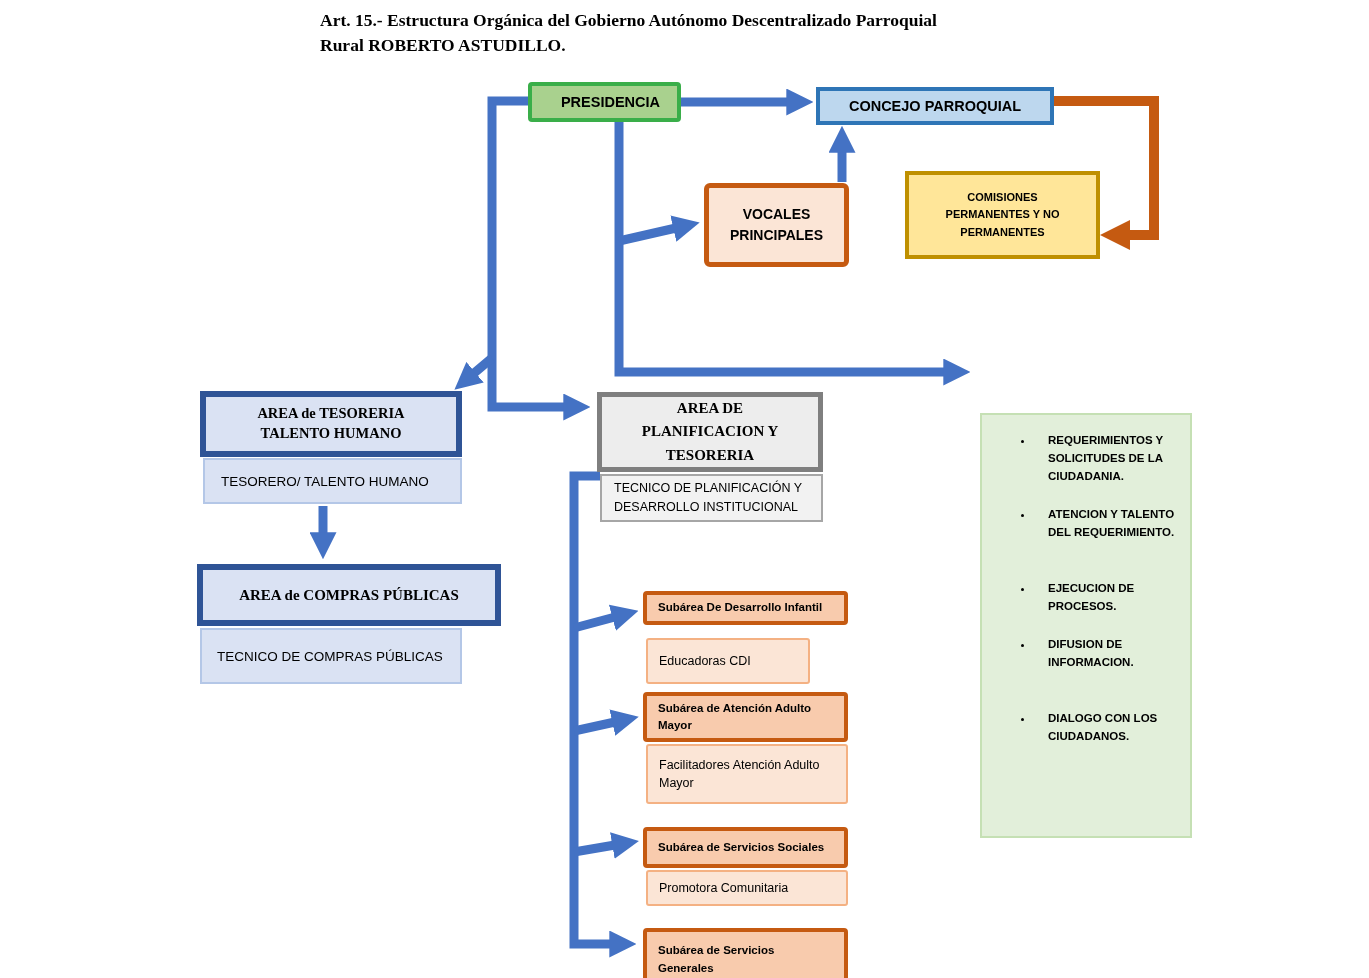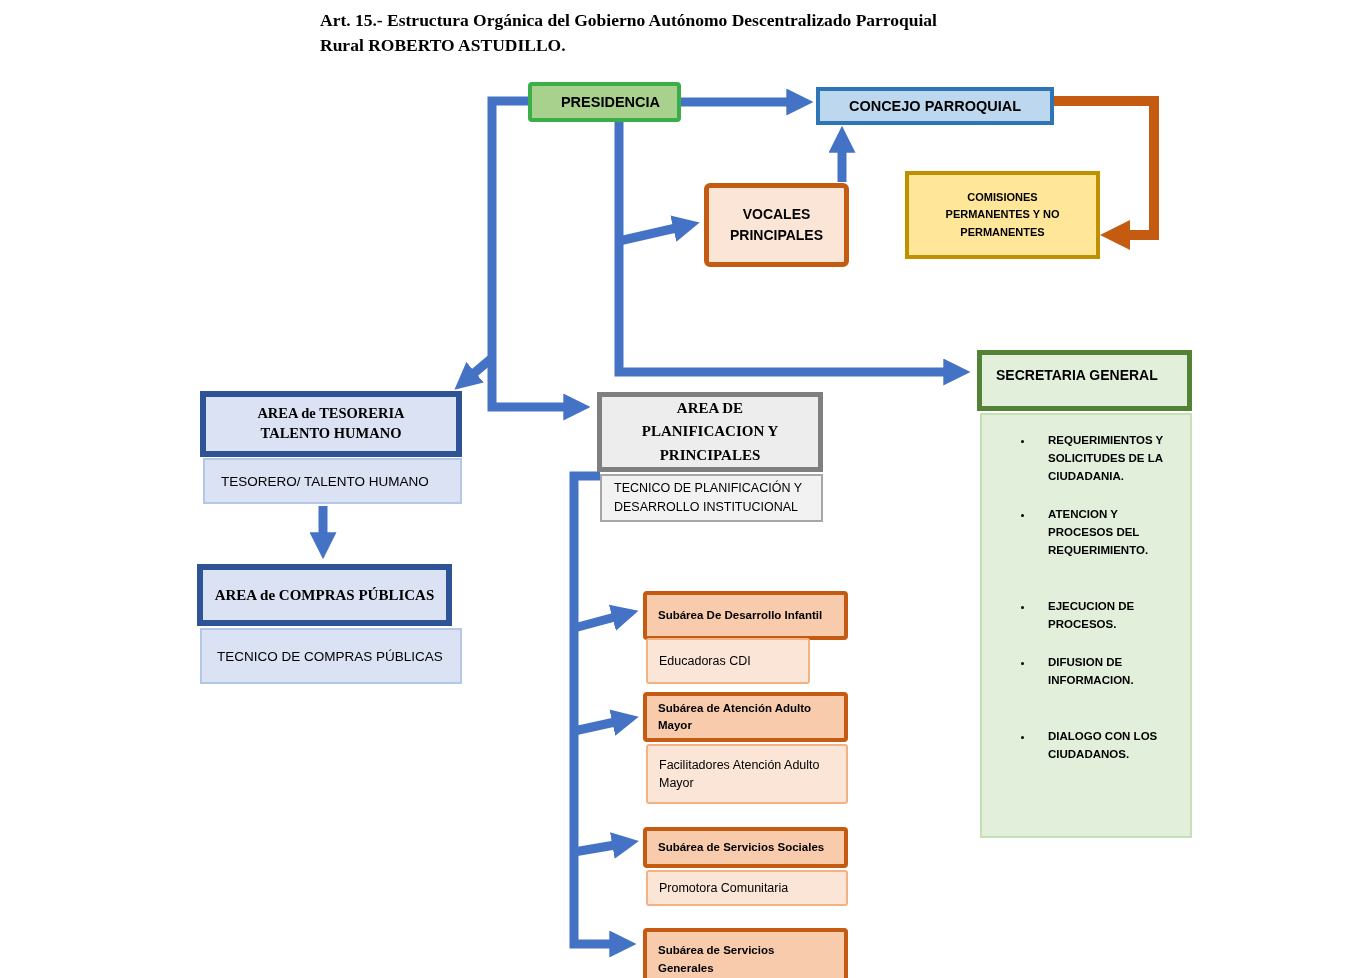--- a/index.html
+++ b/index.html
@@ -49,40 +49,40 @@
   .secretaria-list-box ul{margin:0;padding:16px 14px 0 52px;list-style:disc;}
   .secretaria-list-box li{font-weight:bold;font-size:11.5px;line-height:18px;
     padding-left:14px;}
   .secretaria-list-box li + li{margin-top:20px;}
   .secretaria-list-box li:nth-child(3),
   .secretaria-list-box li:nth-child(5){margin-top:38px;}
 
   .navy-header{background:var(--navy_fill);border:6px solid var(--navy_border);
     font-family:"Liberation Serif",serif;font-weight:bold;font-size:14.5px;line-height:1.35;}
   .tesoreria-header{left:200px;top:391px;width:262px;height:66px;}
-  .compras-header{left:197px;top:564px;width:255px;height:62px;font-size:15px;align-items:center;}
+  .compras-header{left:197px;top:564px;width:304px;height:62px;font-size:15px;align-items:center;}
   .navy-staff{background:var(--navy_fill);border:2px solid var(--navy_staff_border);
     font-size:13.5px;padding-left:15px;}
   .tesoreria-staff{left:203px;top:458px;width:259px;height:46px;padding-left:16px;}
   .compras-staff{left:200px;top:628px;width:262px;height:56px;}
 
   .plan-header{left:597px;top:392px;width:226px;height:80px;
     background:var(--gray_fill);border:5px solid var(--gray_border);
     font-family:"Liberation Serif",serif;font-weight:bold;font-size:15px;line-height:1.55;}
   .plan-staff{left:600px;top:474px;width:223px;height:48px;
     background:var(--gray_staff_fill);border:2px solid var(--gray_staff_border);
     font-size:12.5px;line-height:1.5;padding-left:12px;padding-right:6px;}
 
   .sub-header{background:var(--suborange_fill);border:4px solid var(--suborange_border);
     border-radius:4px;font-weight:bold;font-size:11.5px;line-height:1.5;
     padding-left:11px;padding-right:4px;}
   .sub-staff{background:var(--substaff_fill);border:2px solid var(--substaff_border);
     border-radius:3px;font-size:12.5px;line-height:1.45;
     padding-left:11px;padding-right:6px;}
-  .sub1-header{left:643px;top:591px;width:205px;height:49px;}
+  .sub1-header{left:643px;top:591px;width:205px;height:34px;}
   .sub1-staff{left:646px;top:638px;width:164px;height:46px;}
   .sub2-header{left:643px;top:692px;width:205px;height:50px;}
   .sub2-staff{left:646px;top:744px;width:202px;height:60px;}
   .sub3-header{left:643px;top:827px;width:205px;height:41px;}
   .sub3-staff{left:646px;top:870px;width:202px;height:36px;}
   .sub4-header{left:643px;top:928px;width:205px;height:63px;}
 </style>
 </head>
 <body>
 
@@ -127,27 +127,24 @@
     <span class="lbl">VOCALES
 PRINCIPALES</span>
   </div>
 
   <div class="box comisiones center">
     <span class="lbl">COMISIONES
 PERMANENTES Y NO
 PERMANENTES</span>
   </div>
 
-  <div class="box secretaria-header">
-    <span class="lbl">SECRETARIA GENERAL</span>
-  </div>
   <div class="box secretaria-list-box">
     <ul>
       <li>REQUERIMIENTOS Y SOLICITUDES DE LA CIUDADANIA.</li>
-      <li>ATENCION Y PROCESOS DEL REQUERIMIENTO.</li>
+      <li>ATENCION Y TALENTO DEL REQUERIMIENTO.</li>
       <li>EJECUCION DE PROCESOS.</li>
       <li>DIFUSION DE INFORMACION.</li>
       <li>DIALOGO CON LOS CIUDADANOS.</li>
     </ul>
   </div>
 
   <div class="box navy-header tesoreria-header center">
     <span class="lbl">AREA de TESORERIA
 TALENTO HUMANO</span>
   </div>
@@ -158,21 +155,21 @@
   <div class="box navy-header compras-header center">
     <span class="lbl">AREA de COMPRAS PÚBLICAS</span>
   </div>
   <div class="box navy-staff compras-staff">
     <span class="lbl">TECNICO DE COMPRAS PÚBLICAS</span>
   </div>
 
   <div class="box plan-header center">
     <span class="lbl">AREA DE
 PLANIFICACION Y
-PRINCIPALES</span>
+TESORERIA</span>
   </div>
   <div class="box plan-staff">
     <span class="lbl">TECNICO DE PLANIFICACIÓN Y DESARROLLO INSTITUCIONAL</span>
   </div>
 
   <div class="box sub-header sub1-header">
     <span class="lbl">Subárea De Desarrollo Infantil</span>
   </div>
   <div class="box sub-staff sub1-staff">
     <span class="lbl">Educadoras CDI</span>

